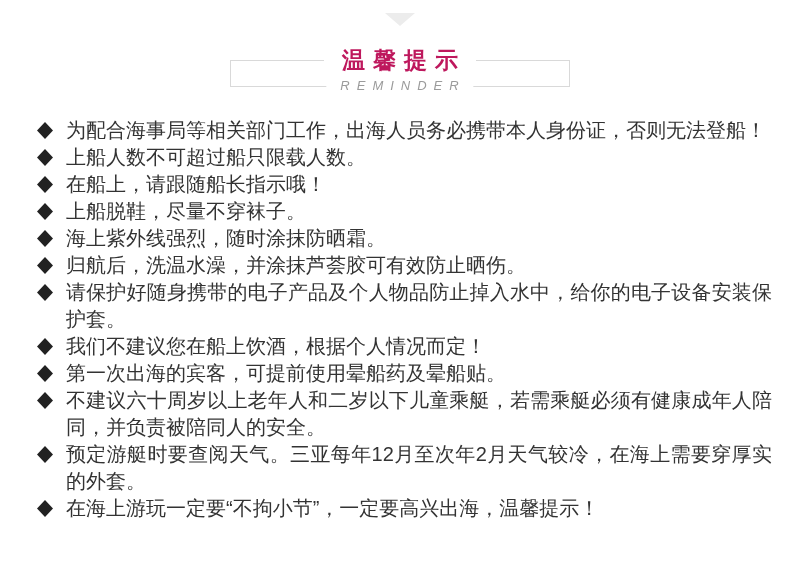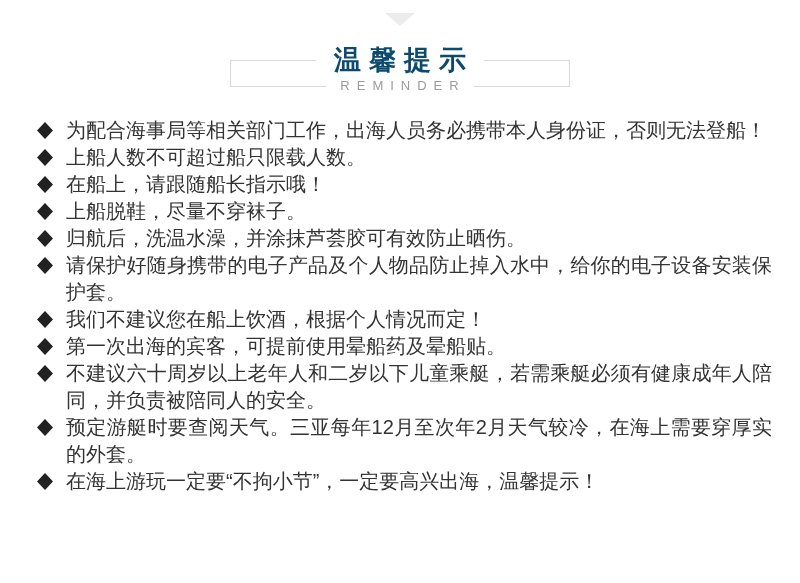--- a/index.html
+++ b/index.html
@@ -26,38 +26,39 @@
     height: 25px;
     margin: 34px auto 0 auto;
     border: 1px solid #d9d9d9;
   }
   .title {
     position: absolute;
     top: 0; left: 50%;
     transform: translate(-50%, -50%);
     background: #ffffff;
     padding: 2px 10px 2px 18px;
-    font-size: 27px;
+    font-size: 23px;
     font-weight: 700;
     letter-spacing: 8px;
-    color: #0c4a6e;
+    color: #be185d;
     white-space: nowrap;
     line-height: 1.1;
   }
   .subtitle {
     position: absolute;
     bottom: 0; left: 50%;
     transform: translate(-50%, 50%);
     background: #ffffff;
     padding: 1px 8px 1px 14px;
     font-size: 13px;
     letter-spacing: 7px;
     color: #9b9b9b;
     white-space: nowrap;
     line-height: 1.2;
+    font-style: italic;
   }
   
   .tips {
     list-style: none;
     margin: 30px 0 8px 0;
     padding: 0 28px 0 37px;
   }
   .tips li {
     position: relative;
     padding-left: 29px;
@@ -100,20 +101,24 @@
     <li>
       <span class="bullet"></span>
       <span>在船上，请跟随船长指示哦！</span>
     </li>
     <li>
       <span class="bullet"></span>
       <span>上船脱鞋，尽量不穿袜子。</span>
     </li>
     <li>
       <span class="bullet"></span>
+      <span>海上紫外线强烈，随时涂抹防晒霜。</span>
+    </li>
+    <li>
+      <span class="bullet"></span>
       <span>归航后，洗温水澡，并涂抹芦荟胶可有效防止晒伤。</span>
     </li>
     <li>
       <span class="bullet"></span>
       <span>请保护好随身携带的电子产品及个人物品防止掉入水中，给你的电子设备安装保护套。</span>
     </li>
     <li>
       <span class="bullet"></span>
       <span>我们不建议您在船上饮酒，根据个人情况而定！</span>
     </li>

